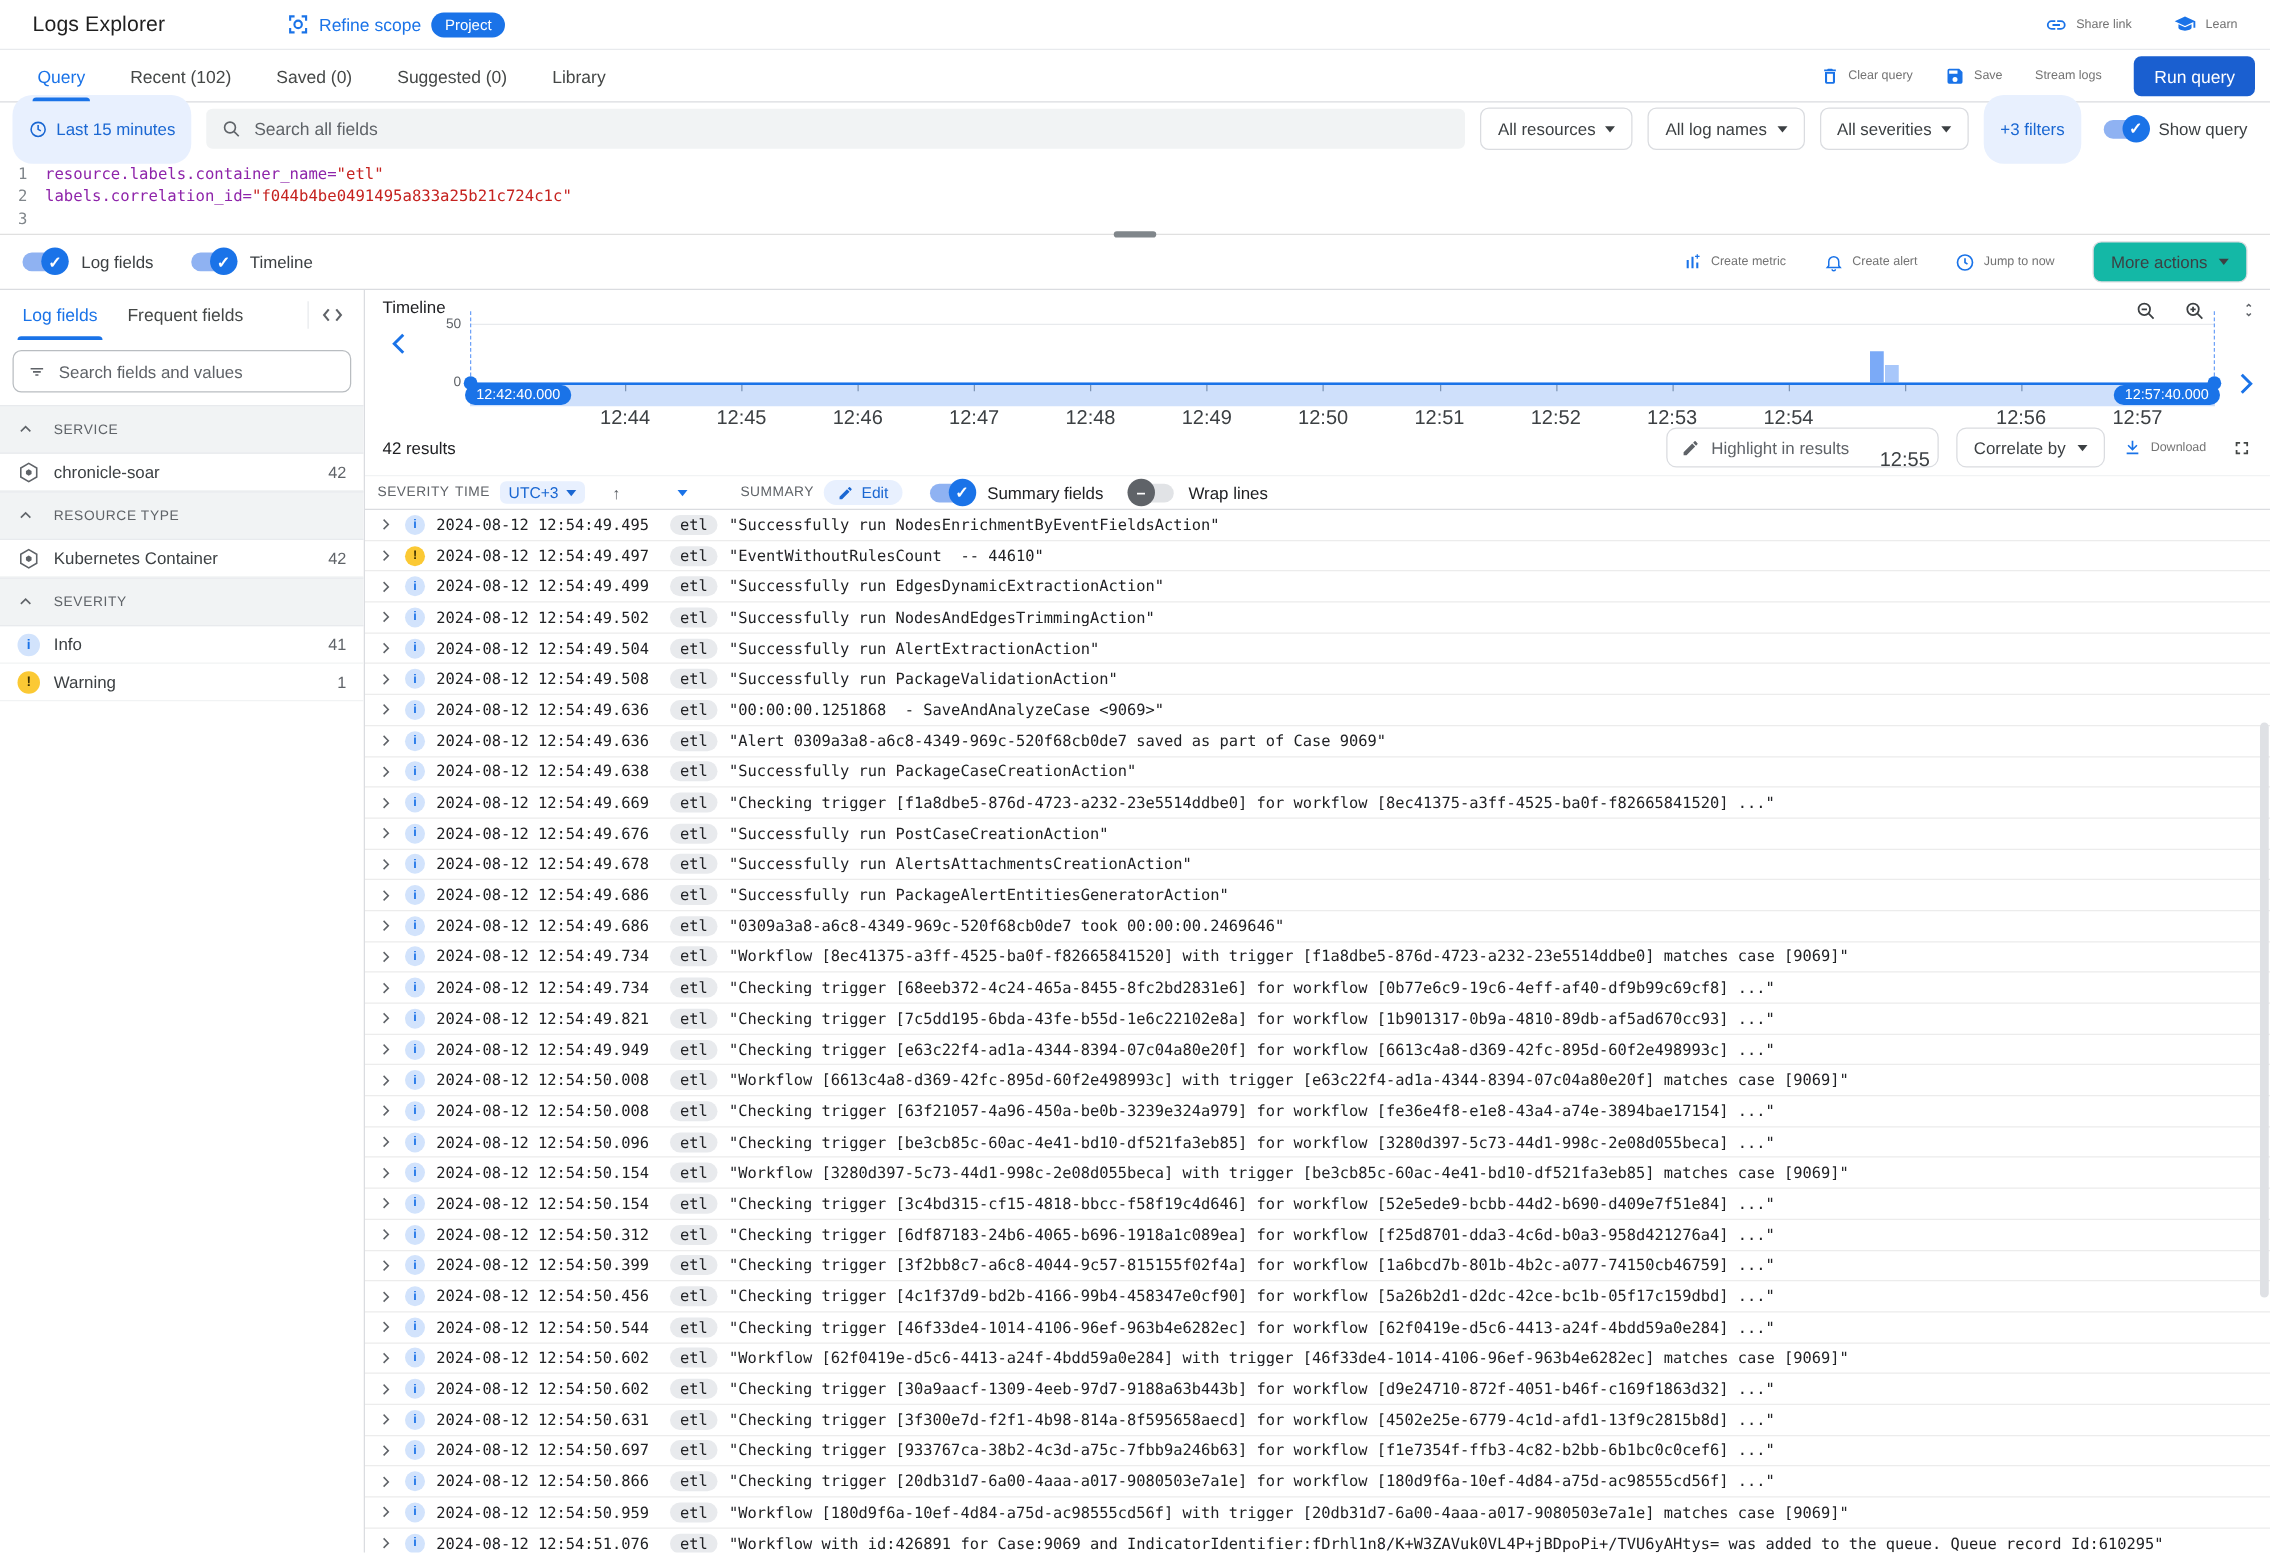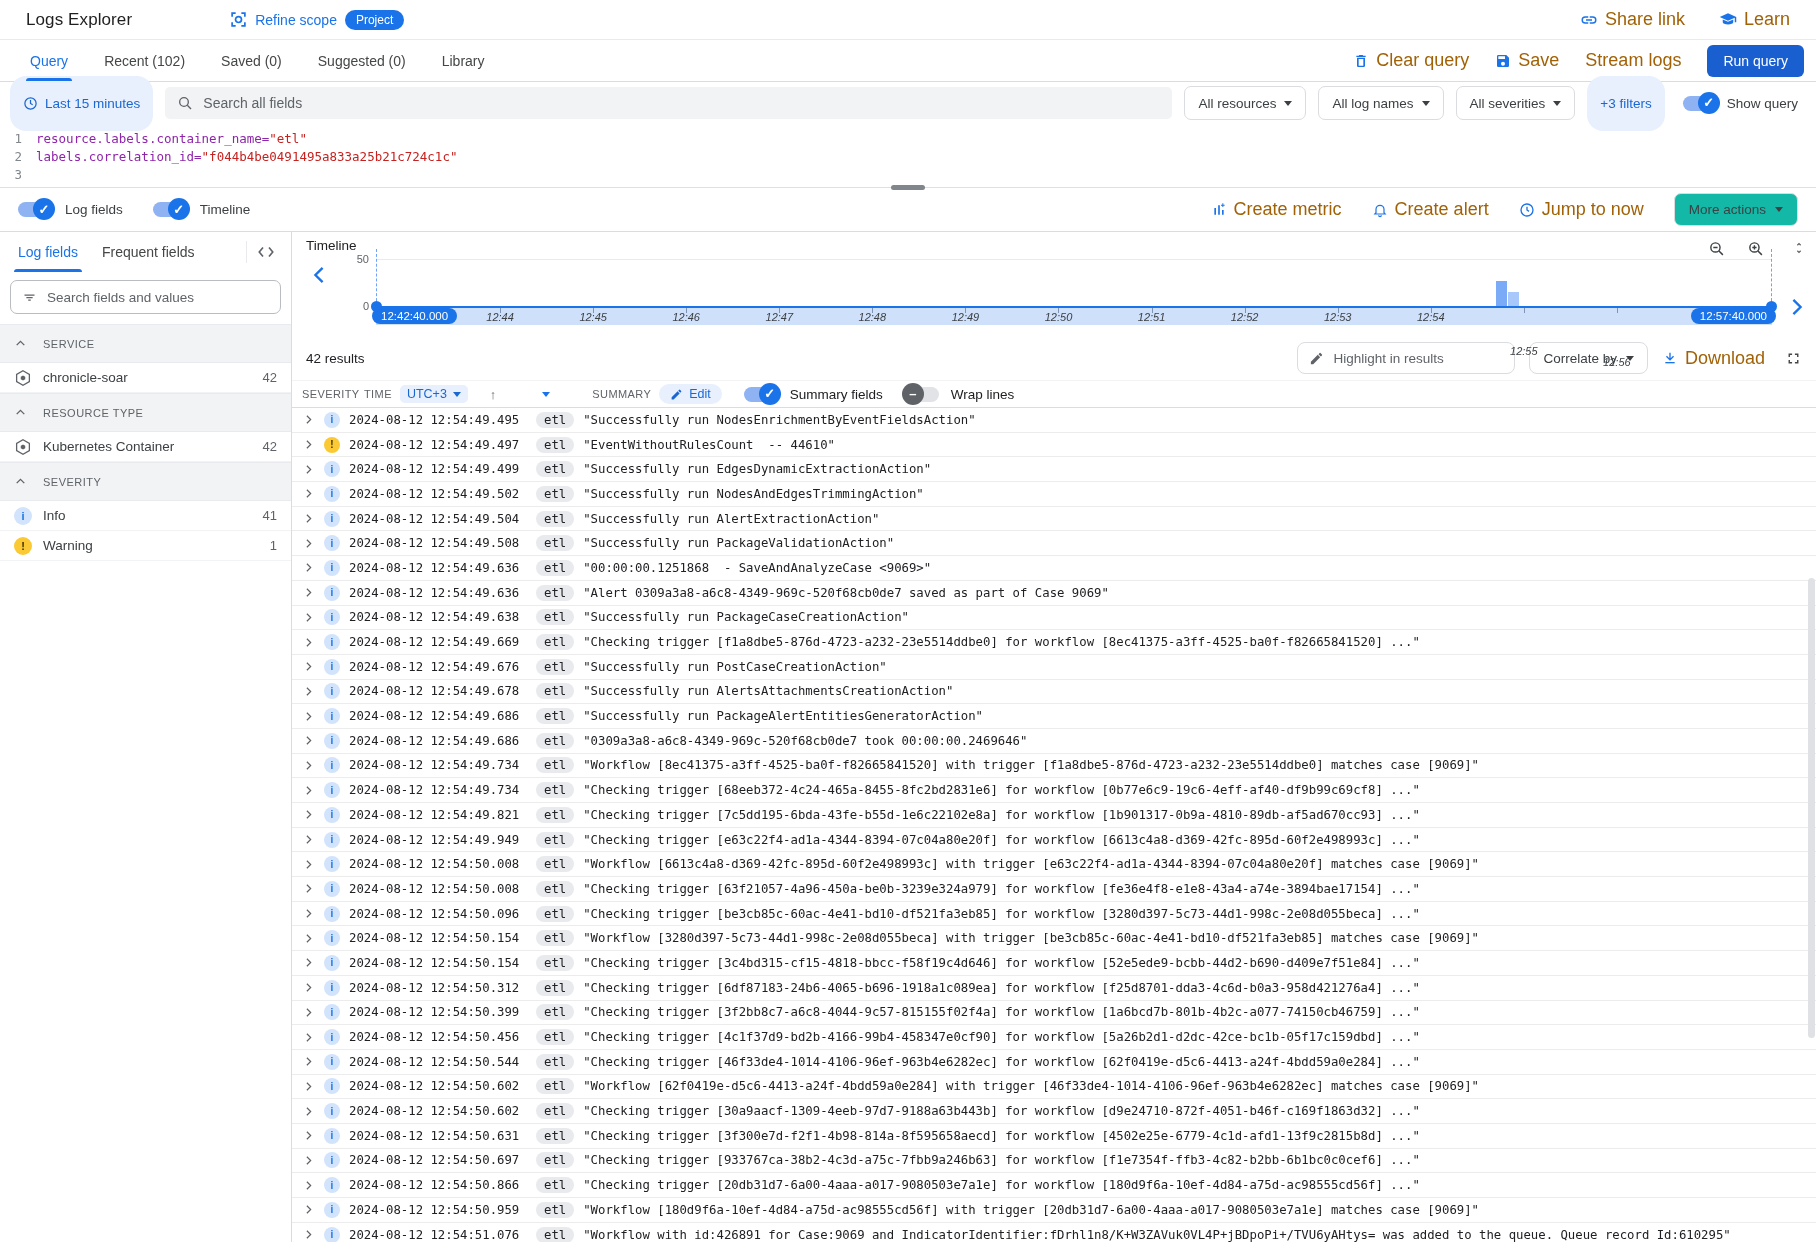--- a/index.html
+++ b/index.html
@@ -7,21 +7,21 @@
     font-family:"Liberation Sans", sans-serif; color:#202124; }
   svg { display:block; }
 
   
   .appbar { height:40px; display:flex; align-items:center; padding:0 26px; border-bottom:1px solid #e8eaed; }
   .app-title { font-size:17px; color:#1f1f1f; letter-spacing:.1px; }
   .refine { display:flex; align-items:center; gap:8px; margin-left:98px; cursor:pointer; }
   .refine-label { color:#1a73e8; font-size:14px; font-weight:500; }
   .project-pill { background:#1a73e8; color:#fff; font-size:12px; font-weight:500; border-radius:11px; padding:3px 11px; }
   .appbar-right { margin-left:auto; display:flex; align-items:center; gap:34px; }
-  .link-btn { display:flex; align-items:center; gap:7px; color:#a16207; font-size:18px; font-weight:500; cursor:pointer; white-space:nowrap;justify-content:center; }
+  .link-btn { display:flex; align-items:center; gap:7px; color:#737373; font-size:10px; font-weight:500; cursor:pointer; white-space:nowrap;justify-content:center; }
 
   
   .tabbar { height:42px; display:flex; align-items:stretch; padding:0 8px 0 12px; border-bottom:1px solid #dadce0; }
   .tabs { display:flex; align-items:stretch; }
   .tab { display:flex; align-items:center; padding:0 18px; font-size:14px; font-weight:500; color:#444746; position:relative; cursor:pointer; }
   .tab.active { color:#1a73e8; }
   .tab.active::after { content:""; position:absolute; left:14px; right:14px; bottom:0; height:3px; background:#1a73e8; border-radius:3px 3px 0 0; }
   .tabbar-actions { margin-left:auto; display:flex; align-items:center; gap:26px; padding-right:4px; }
   .run-btn { background:#1a5fd0; color:#fff; font-size:14px; font-weight:500; border:none; border-radius:6px; padding:8px 16px; cursor:pointer; }
 
@@ -83,21 +83,21 @@
   .tl-unfold { position:absolute; top:8px; right:10px; color:#5f6368; }
   .tl-chart { position:relative; margin:6px 44px 0 84px; height:47px; }
   .tl-grid-top { position:absolute; left:0; right:0; top:0; border-top:1px solid #e8eaed; }
   .tl-ylabel { position:absolute; font-size:11px; color:#5f6368; right:100%; margin-right:7px; }
   .tl-dash { position:absolute; top:-10px; bottom:0; border-left:1px dashed #6fa2f8; }
   .tl-bar { position:absolute; bottom:0; width:11px; }
   .tl-chevron-left { position:absolute; left:20px; top:34px; color:#1a73e8; cursor:pointer; }
   .tl-chevron-right { position:absolute; right:12px; top:66px; color:#1a73e8; cursor:pointer; }
   .tl-band { position:relative; margin:0 44px 0 84px; height:19px; background:#cfe0fb; border-top:2px solid #1a73e8; }
   .tl-tickmark { position:absolute; top:0; width:1px; height:5px; background:#7d94b5; }
-  .tl-ticklabel { position:absolute; top:3px; transform:translateX(-50%); font-size:11px; color:#3c4043; white-space:nowrap;font-style:italic; }
+  .tl-ticklabel { position:absolute; top:18px; transform:translateX(-50%); font-size:16px; color:#3c4043; white-space:nowrap; }
   .tl-dot { position:absolute; top:-7px; width:11px; height:11px; border-radius:50%; background:#1a73e8; z-index:3; }
   .tl-chipstart, .tl-chipend { position:absolute; top:0px; background:#1a73e8; color:#fff; font-size:11.5px; border-radius:10px; padding:2px 9px; z-index:2; white-space:nowrap; }
   .tl-chipstart { left:-4px; }
   .tl-chipend { right:-4px; }
 
   
   .res-toolbar { height:44px; display:flex; align-items:center; padding:0 14px; }
   .res-count { font-size:13.5px; color:#202124; }
   .res-right { margin-left:auto; display:flex; align-items:center; gap:14px; }
   .hl-input { display:flex; align-items:center; gap:9px; border:1px solid #dadce0; border-radius:8px; height:32px; padding:0 11px; width:218px; }
@@ -445,21 +445,21 @@
           <div class="tl-ticklabel" style="left: 55.5556%;">12:51</div>
           <div class="tl-tickmark" style="left: 62.2222%;"></div>
           <div class="tl-ticklabel" style="left: 62.2222%;">12:52</div>
           <div class="tl-tickmark" style="left: 68.8889%;"></div>
           <div class="tl-ticklabel" style="left: 68.8889%;">12:53</div>
           <div class="tl-tickmark" style="left: 75.5556%;"></div>
           <div class="tl-ticklabel" style="left: 75.5556%;">12:54</div>
           <div class="tl-tickmark" style="left: 82.2222%;"></div>
           <div class="tl-ticklabel" style="left: 82.2222%; margin-top: 34px;">12:55</div>
           <div class="tl-tickmark" style="left: 88.8889%;"></div>
-          <div class="tl-ticklabel" style="left: 88.8889%; margin-top: 45px;">12:56</div>
+          <div class="tl-ticklabel" style="left: 88.8889%;">12:56</div>
           <div class="tl-tickmark" style="left: 95.5556%;"></div>
           <div class="tl-ticklabel" style="left: 95.5556%;">12:57</div>
           <div class="tl-chipend">12:57:40.000</div>
       </div>
     </div>
 
     <div class="res-toolbar">
       <span class="res-count">42 results</span>
       <div class="res-right">
         <div class="hl-input">

